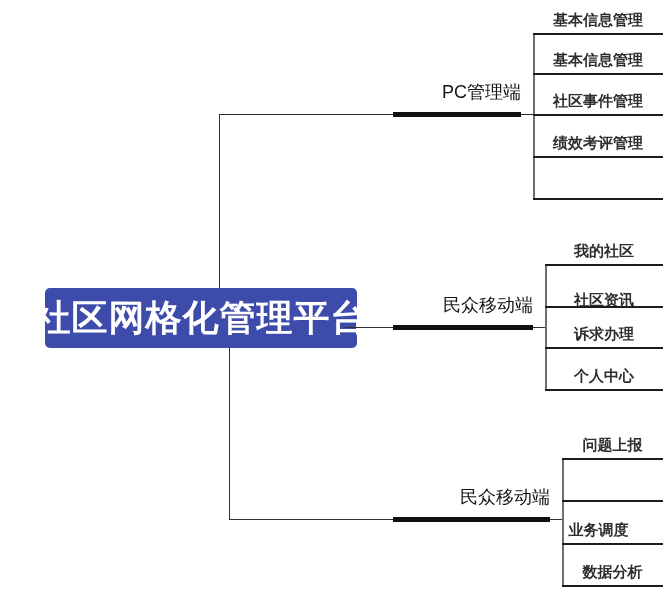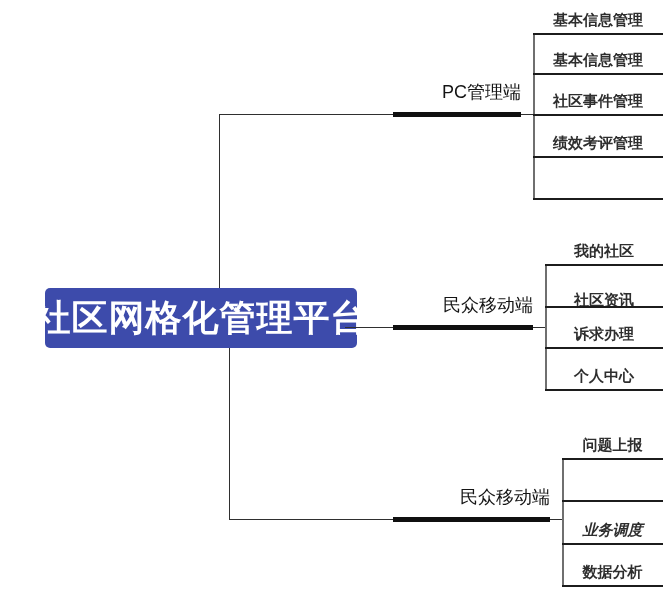--- a/index.html
+++ b/index.html
@@ -83,19 +83,19 @@
   <div class="abs branch-label" style="left:393px;top:485px;width:157px;">民众移动端</div>
   <div class="abs thick" style="left:393px;top:517px;width:157px;"></div>
   <div class="abs hline" style="left:550px;top:519px;width:13px;"></div>
   <div class="abs rail" style="left:562px;top:458px;height:129px;"></div>
 
   <div class="abs leaf-label" style="left:562px;top:435px;width:101px;">问题上报</div>
   <div class="abs uline" style="left:562px;top:458px;width:101px;"></div>
 
   <div class="abs uline" style="left:562px;top:500px;width:101px;"></div>
 
-  <div class="abs leaf-label" style="left:562px;top:520px;width:101px;font-style:italic;">业务调度</div>
+  <div class="abs leaf-label" style="left:548px;top:520px;width:101px;">业务调度</div>
   <div class="abs uline" style="left:562px;top:543px;width:101px;"></div>
 
   <div class="abs leaf-label" style="left:562px;top:562px;width:101px;">数据分析</div>
   <div class="abs uline" style="left:562px;top:585px;width:101px;"></div>
 
 </div>
 
 </body></html>

